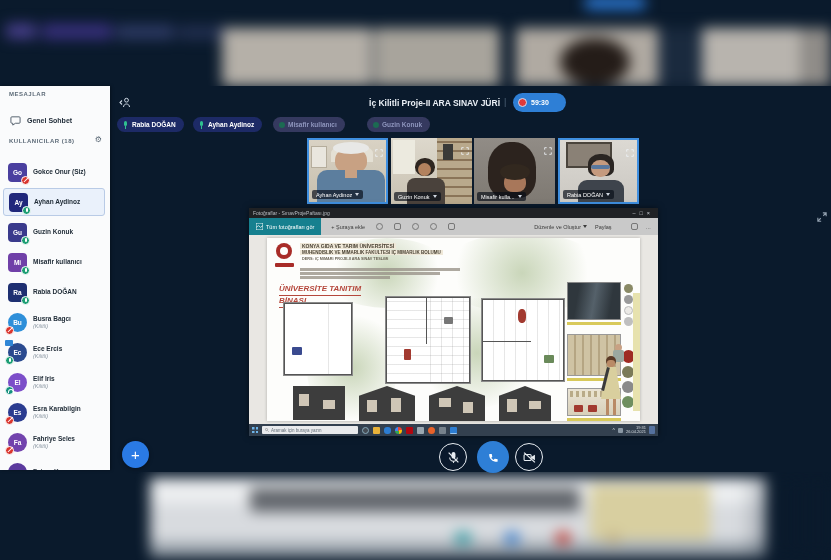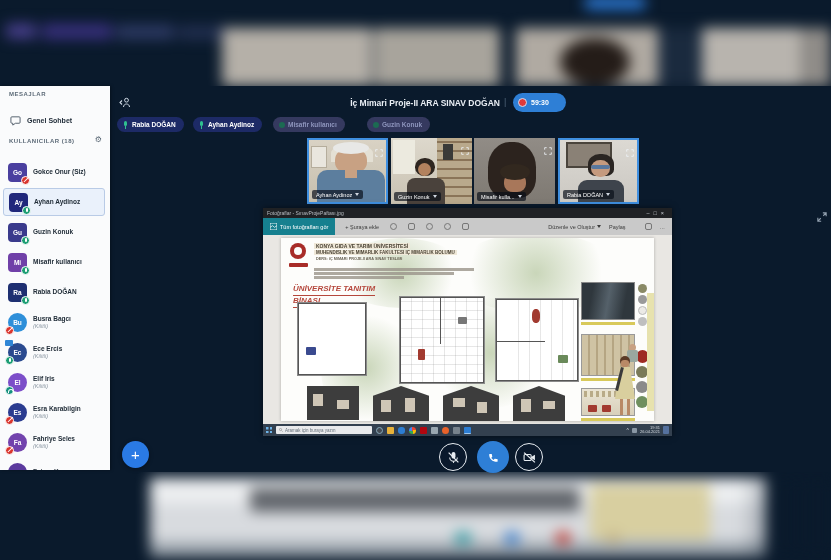--- a/index.html
+++ b/index.html
@@ -59,21 +59,21 @@
   
   .vid{position:absolute;top:138px;width:81px;height:66px;background:#222;overflow:hidden;}
   .vid.active{border:2px solid #3f8fe0;}
   .vid .vlabel{position:absolute;left:3px;bottom:3px;background:rgba(8,14,24,.68);color:#fff;font-size:5.5px;
                padding:1.5px 4px;border-radius:2px;display:flex;align-items:center;gap:3px;cursor:pointer;}
   .carat{width:0;height:0;border-left:2.5px solid transparent;border-right:2.5px solid transparent;border-top:3px solid #cfd6df;}
   .vexpand{position:absolute;right:3px;top:3px;color:#eef2f6;cursor:pointer;opacity:.9;}
   .vp{position:absolute;}
 
   
-  #pwin{left:263px;top:208px;width:409px;height:228px;background:#efedea;box-shadow:0 0 6px rgba(0,0,0,.5);}
+  #pwin{left:249px;top:208px;width:409px;height:228px;background:#efedea;box-shadow:0 0 6px rgba(0,0,0,.5);}
   #ptitle{left:0;top:0;width:409px;height:10px;background:#1f2124;display:flex;align-items:center;padding:0 4px;}
   #ptitle .t{font-size:5px;color:#b9bec4;flex:1;}
   #ptitle .wc{font-size:5.5px;color:#cfd3d8;letter-spacing:4px;cursor:pointer;}
   #ptool{left:0;top:10px;width:409px;height:17px;background:#c9c9c9;display:flex;align-items:center;}
   #see-all{height:17px;background:#16808f;color:#fff;font-size:5.5px;display:flex;align-items:center;gap:3px;padding:0 7px;cursor:pointer;}
   #add-btn{font-size:5.5px;color:#3a3a3a;margin-left:10px;cursor:pointer;}
   .tool-ic{width:7px;height:7px;border:1px solid #777;border-radius:2px;margin-left:11px;cursor:pointer;}
   .tool-ic.rnd{border-radius:50%;}
   #ptool .right{margin-left:auto;display:flex;align-items:center;gap:8px;padding-right:7px;}
   #ptool .right .lbl{font-size:5.5px;color:#3a3a3a;cursor:pointer;display:flex;align-items:center;gap:2px;}
@@ -292,21 +292,21 @@
     </div>
   </div>
 
   <div class="abs" id="hd-icon">
     <svg width="13" height="13" viewBox="0 0 13 13">
         <path d="M4 4.5L2 6.5l2 2" fill="none" stroke="currentColor" stroke-width="1.1"></path>
         <circle cx="8.5" cy="4.2" r="1.9" fill="none" stroke="currentColor" stroke-width="1"></circle>
         <path d="M5.5 11c0-1.7 1.3-3 3-3s3 1.3 3 3" fill="none" stroke="currentColor" stroke-width="1"></path>
       </svg>
   </div>
-  <div class="abs" id="title">İç Mimari Proje-II ARA SINAV DOĞAN</div>
+  <div class="abs" id="title">İç Kilitli Proje-II ARA SINAV JÜRİ</div>
   <div class="abs" id="hd-sep">|</div>
   <div class="abs" id="timer-pill">
     <span id="rec-dot"></span>
     <span id="timer-txt">59:30</span>
   </div>
 
   <div class="pill on" style="left:117px;">
       <span class="mic"></span>
       <span>Rabia DOĞAN</span>
     </div>

